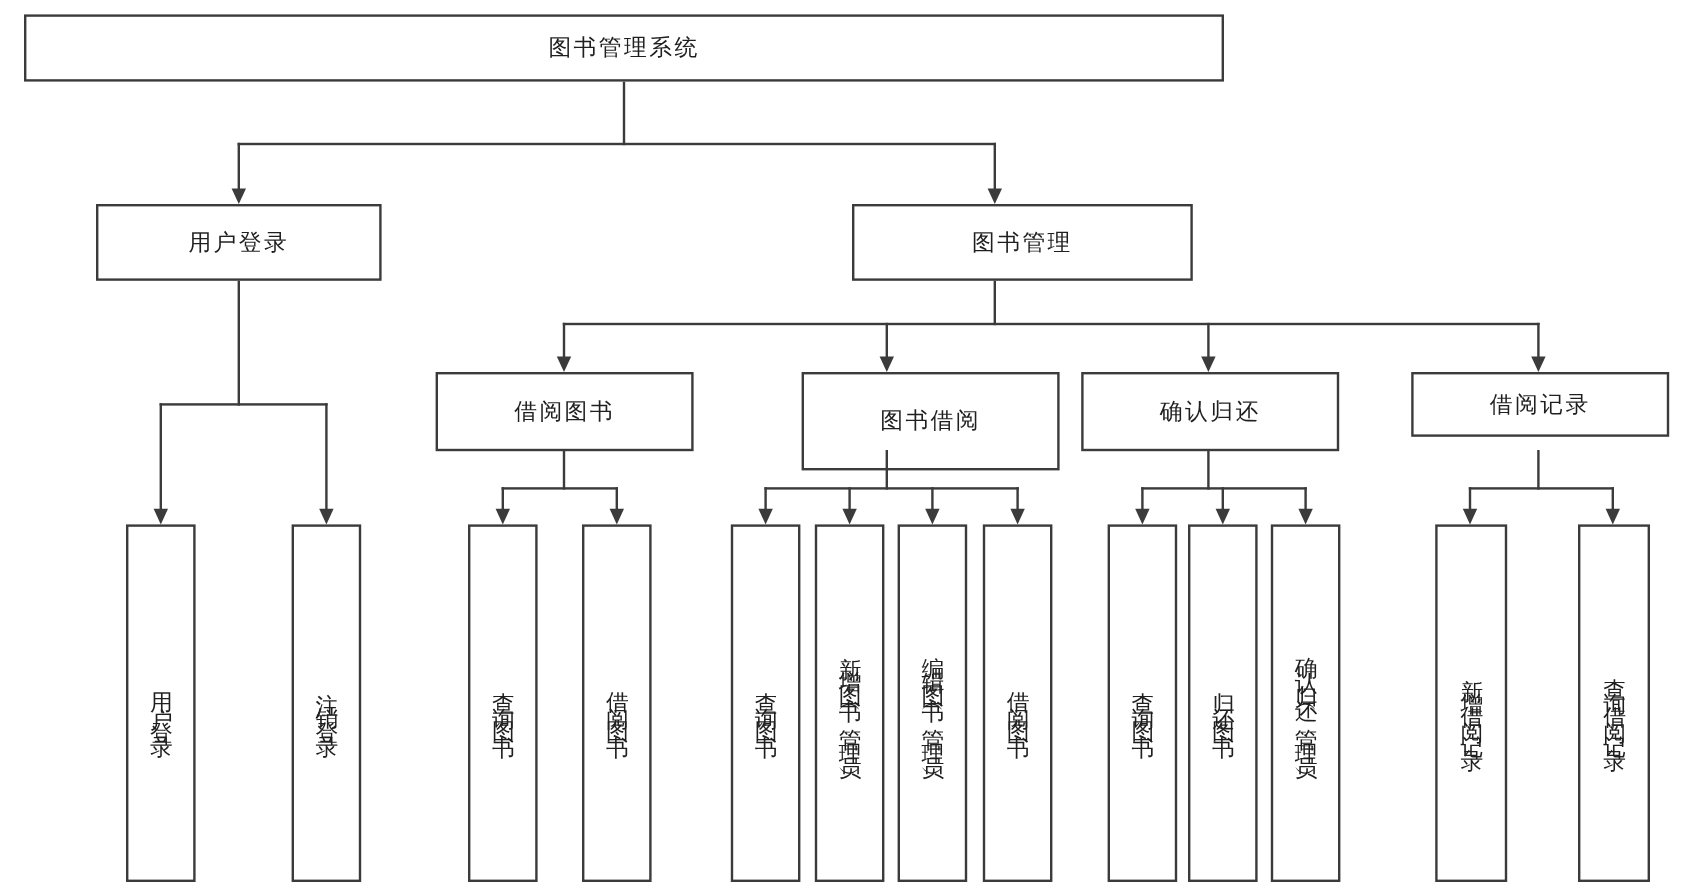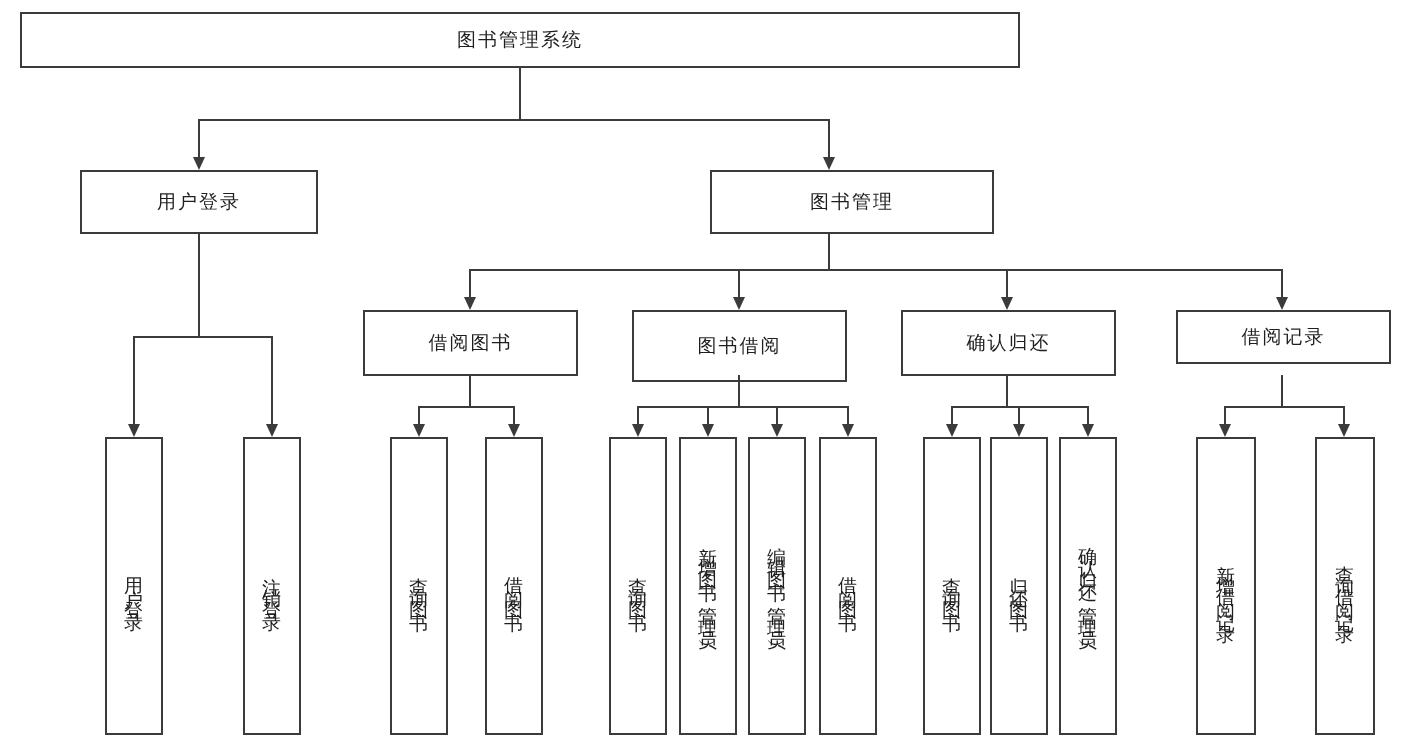--- a/index.html
+++ b/index.html
@@ -49,21 +49,21 @@
 <body>
 
 <div id="canvas">
 
   <div class="node" style="left:20px;top:12px;width:1000px;height:56px;">图书管理系统</div>
 
   <div class="node" style="left:80px;top:170px;width:238px;height:64px;">用户登录</div>
   <div class="node" style="left:710px;top:170px;width:284px;height:64px;">图书管理</div>
 
   <div class="node" style="left:363px;top:310px;width:215px;height:66px;">借阅图书</div>
-  <div class="node" style="left:632px;top:310px;width:215px;height:72px;">图书借阅</div>
+  <div class="node" style="left:668px;top:310px;width:215px;height:82px;">图书借阅</div>
   <div class="node" style="left:901px;top:310px;width:215px;height:66px;">确认归还</div>
   <div class="node" style="left:1176px;top:310px;width:215px;height:54px;">借阅记录</div>
 
   <div class="node leaf" style="left:105px;top:437px;width:58px;height:298px;">用户登录</div>
   <div class="node leaf" style="left:243px;top:437px;width:58px;height:298px;">注销登录</div>
 
   <div class="node leaf" style="left:390px;top:437px;width:58px;height:298px;">查询图书</div>
   <div class="node leaf" style="left:485px;top:437px;width:58px;height:298px;">借阅图书</div>
 
   <div class="node leaf" style="left:609px;top:437px;width:58px;height:298px;">查询图书</div>

